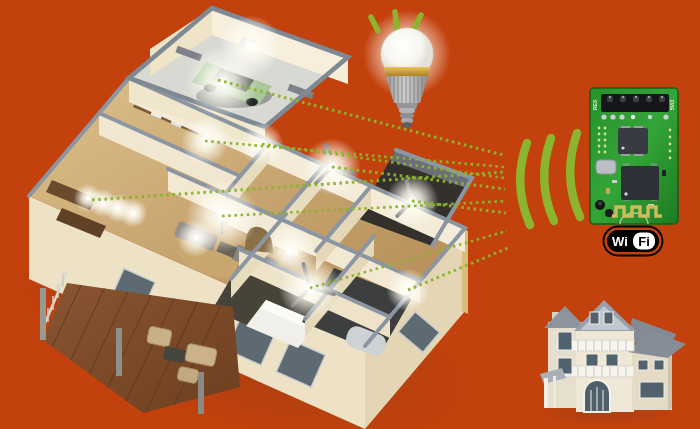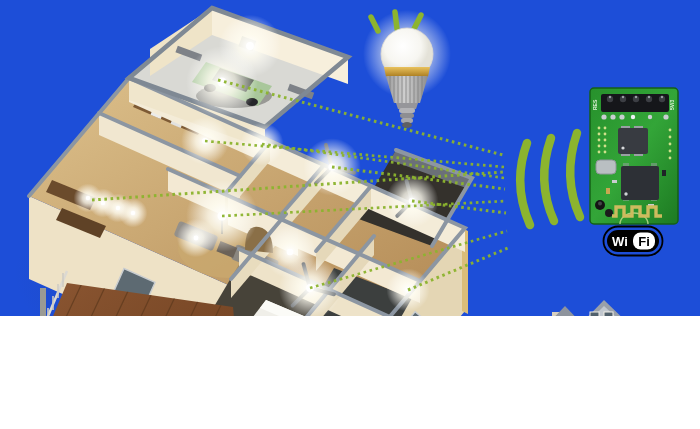--- a/index.html
+++ b/index.html
@@ -1,16 +1,16 @@
 <!DOCTYPE html>
 <html><head>
 <meta charset="utf-8">
 <style>
   html,body{margin:0;padding:0;background:#fff;}
-  .stage{position:relative;width:700px;height:316px;background:#1d4ed8;overflow:hidden;
+  .stage{position:relative;width:700px;height:429px;background:#c2410c;overflow:hidden;
          font-family:"Liberation Sans",sans-serif;}
   svg{position:absolute;left:0;top:0;}
   text{font-family:"Liberation Sans",sans-serif;}
   .wifi-txt{font-weight:bold;font-size:13px;letter-spacing:0px;}
   .silk{font-size:5px;fill:#dff0d8;font-weight:bold;}
 </style>
 </head>
 <body>
 
 <div class="stage">

